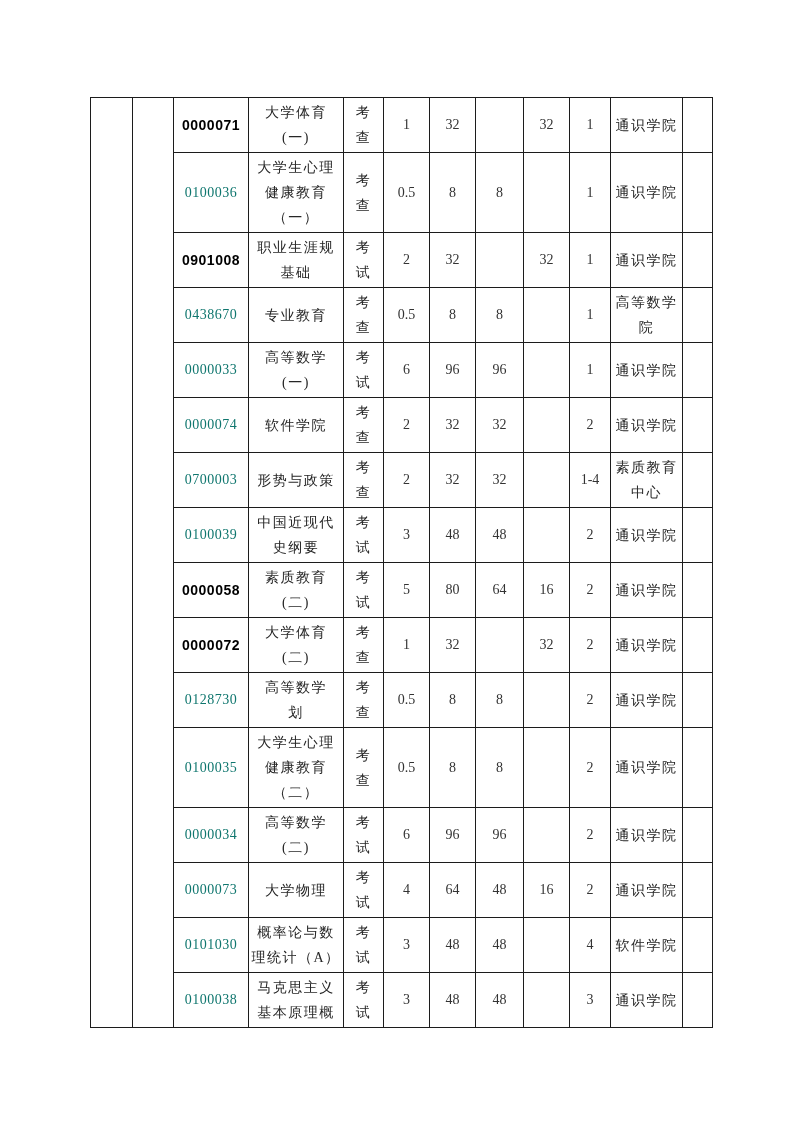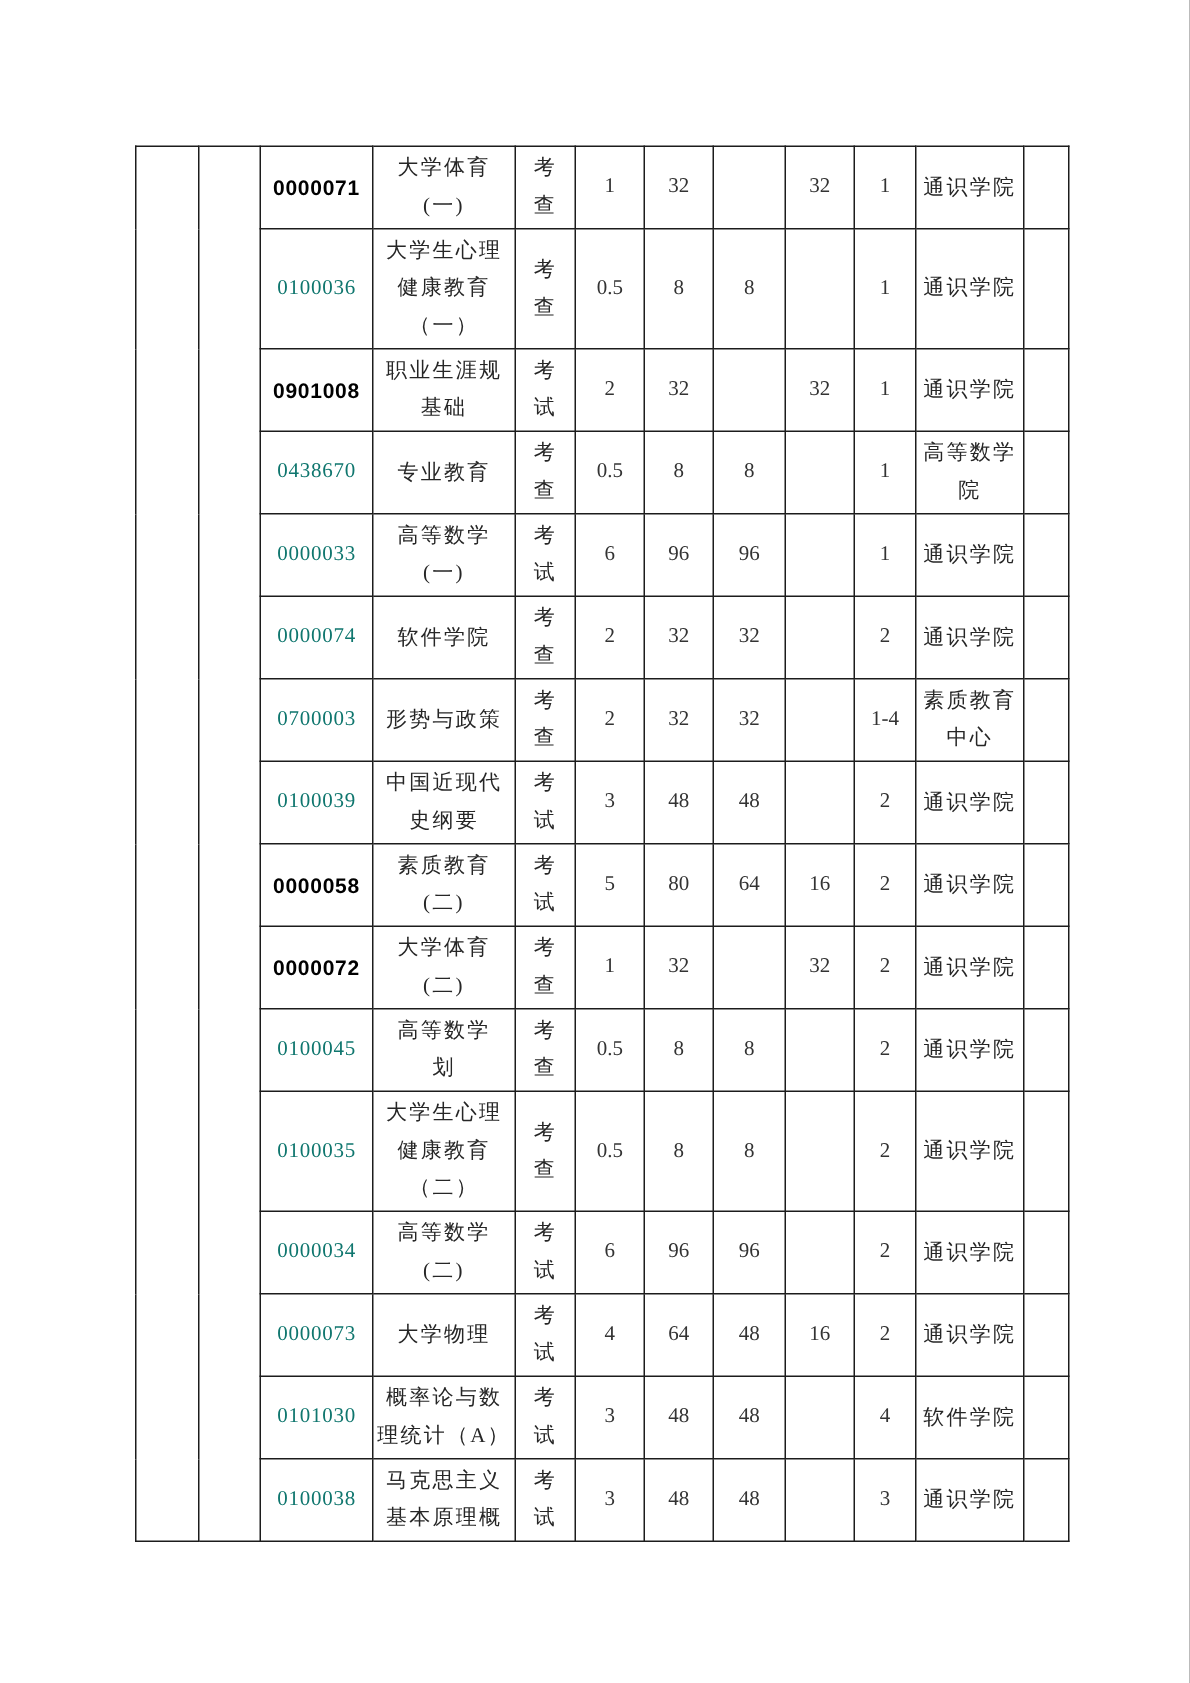--- a/index.html
+++ b/index.html
@@ -214,21 +214,21 @@
 查</td>
       <td class="num">1</td>
       <td class="num">32</td>
       <td class="num"></td>
       <td class="num">32</td>
       <td class="num">2</td>
       <td class="cjk dept">通识学院</td>
       <td class="spacer-col"></td>
     </tr>
     <tr class="row-normal">
-      <td class="code">0100045</td>
+      <td class="code">0128730</td>
       <td class="cjk name">高等数学
 划</td>
       <td class="cjk exam">考
 查</td>
       <td class="num">0.5</td>
       <td class="num">8</td>
       <td class="num">8</td>
       <td class="num"></td>
       <td class="num">2</td>
       <td class="cjk dept">通识学院</td>

